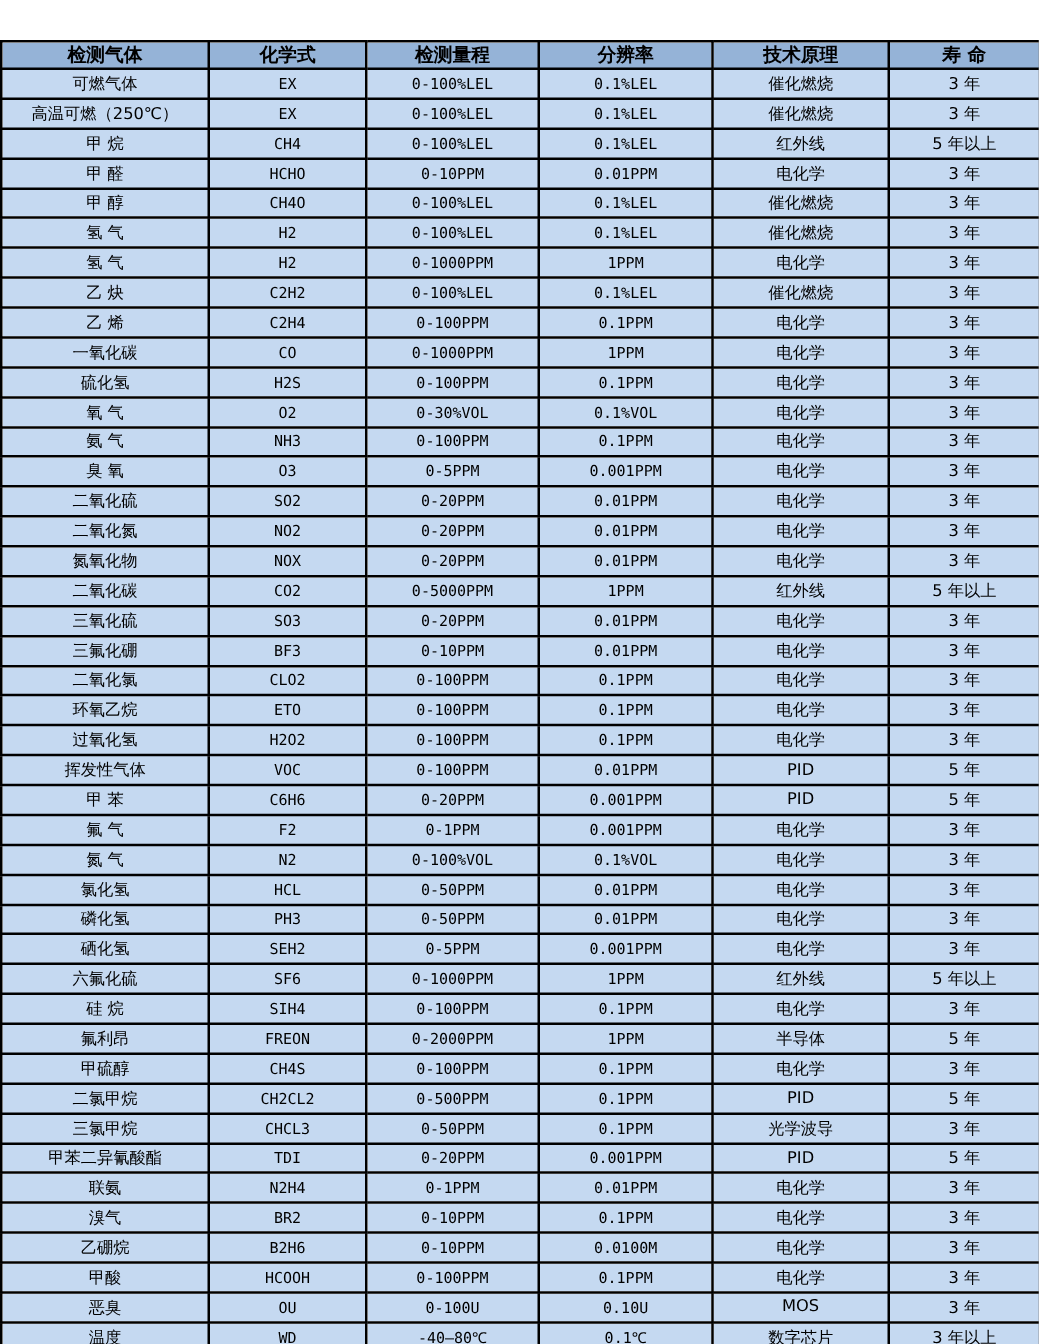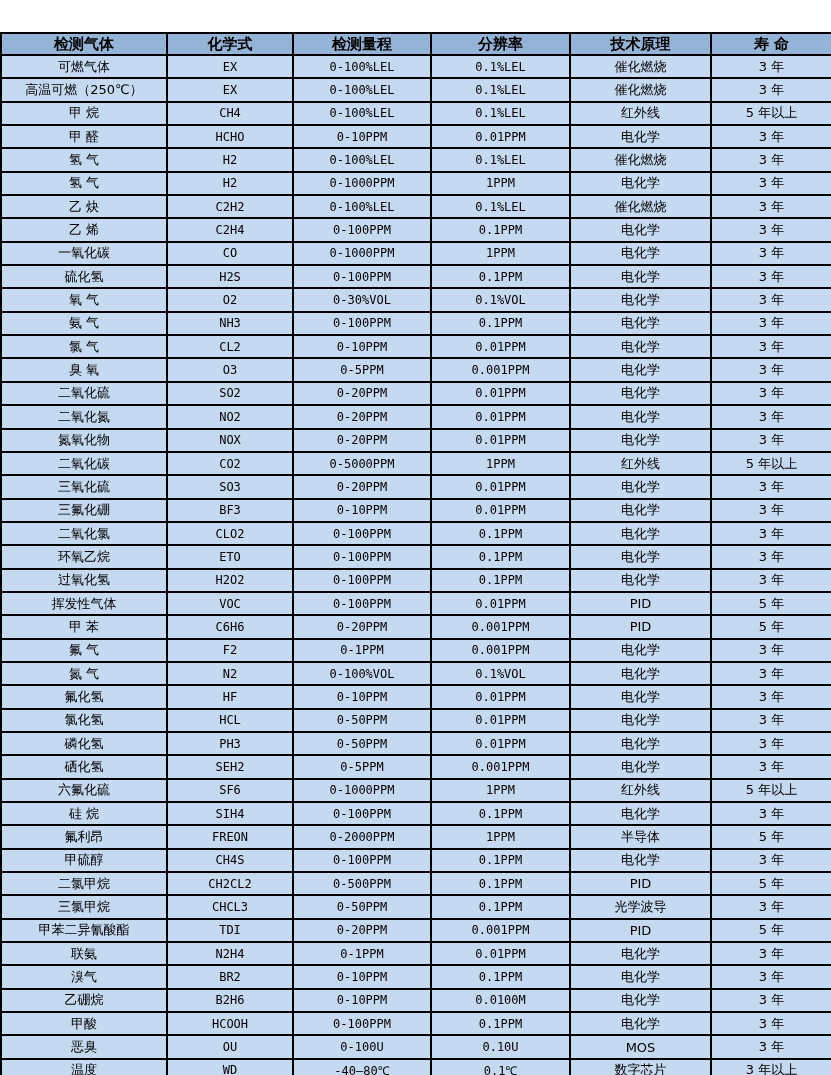--- a/index.html
+++ b/index.html
@@ -109,20 +109,28 @@
         </tr>
         <tr>
           <td>甲 醛</td>
           <td class="mono">HCHO</td>
           <td class="mono">0-10PPM</td>
           <td class="mono">0.01PPM</td>
           <td>电化学</td>
           <td>3 年</td>
         </tr>
         <tr>
+          <td>甲 醇</td>
+          <td class="mono">CH4O</td>
+          <td class="mono">0-100%LEL</td>
+          <td class="mono">0.1%LEL</td>
+          <td>催化燃烧</td>
+          <td>3 年</td>
+        </tr>
+        <tr>
           <td>氢 气</td>
           <td class="mono">H2</td>
           <td class="mono">0-100%LEL</td>
           <td class="mono">0.1%LEL</td>
           <td>催化燃烧</td>
           <td>3 年</td>
         </tr>
         <tr>
           <td>氢 气</td>
           <td class="mono">H2</td>
@@ -169,28 +177,20 @@
           <td class="mono">0-30%VOL</td>
           <td class="mono">0.1%VOL</td>
           <td>电化学</td>
           <td>3 年</td>
         </tr>
         <tr>
           <td>氨 气</td>
           <td class="mono">NH3</td>
           <td class="mono">0-100PPM</td>
           <td class="mono">0.1PPM</td>
-          <td>电化学</td>
-          <td>3 年</td>
-        </tr>
-        <tr>
-          <td>氯 气</td>
-          <td class="mono">CL2</td>
-          <td class="mono">0-10PPM</td>
-          <td class="mono">0.01PPM</td>
           <td>电化学</td>
           <td>3 年</td>
         </tr>
         <tr>
           <td>臭 氧</td>
           <td class="mono">O3</td>
           <td class="mono">0-5PPM</td>
           <td class="mono">0.001PPM</td>
           <td>电化学</td>
           <td>3 年</td>
@@ -293,28 +293,20 @@
         </tr>
         <tr>
           <td>氮 气</td>
           <td class="mono">N2</td>
           <td class="mono">0-100%VOL</td>
           <td class="mono">0.1%VOL</td>
           <td>电化学</td>
           <td>3 年</td>
         </tr>
         <tr>
-          <td>氟化氢</td>
-          <td class="mono">HF</td>
-          <td class="mono">0-10PPM</td>
-          <td class="mono">0.01PPM</td>
-          <td>电化学</td>
-          <td>3 年</td>
-        </tr>
-        <tr>
           <td>氯化氢</td>
           <td class="mono">HCL</td>
           <td class="mono">0-50PPM</td>
           <td class="mono">0.01PPM</td>
           <td>电化学</td>
           <td>3 年</td>
         </tr>
         <tr>
           <td>磷化氢</td>
           <td class="mono">PH3</td>

